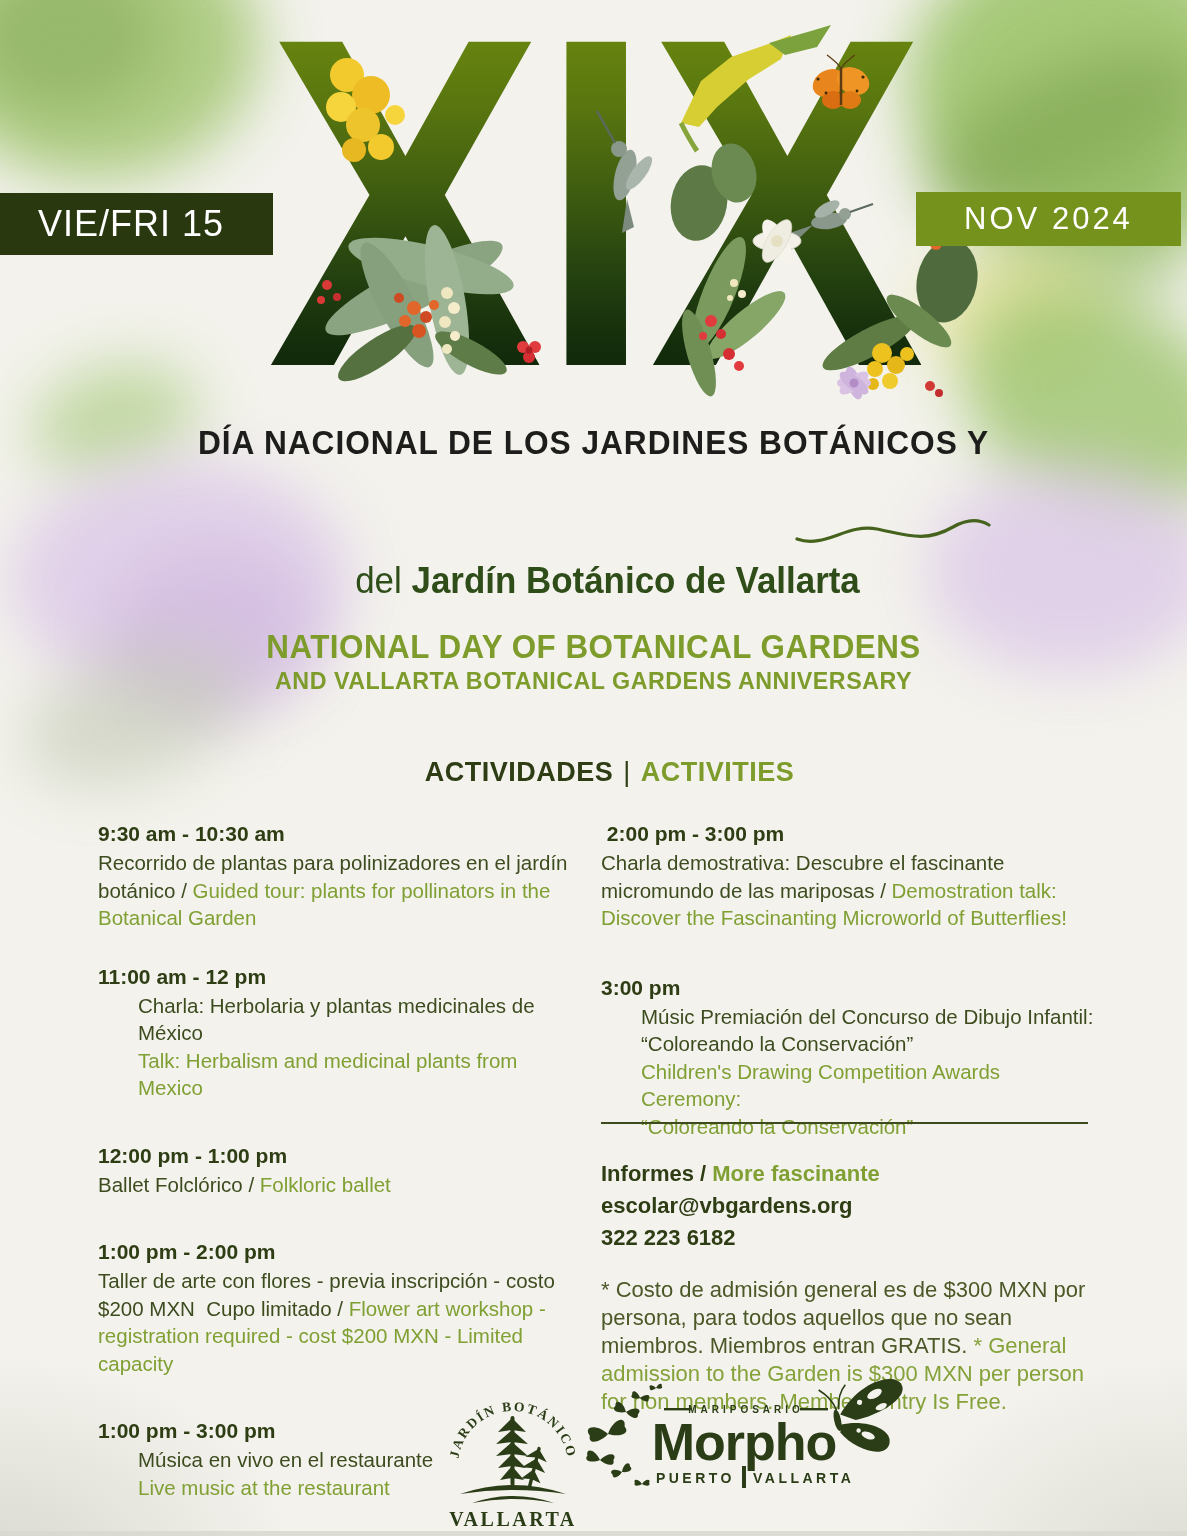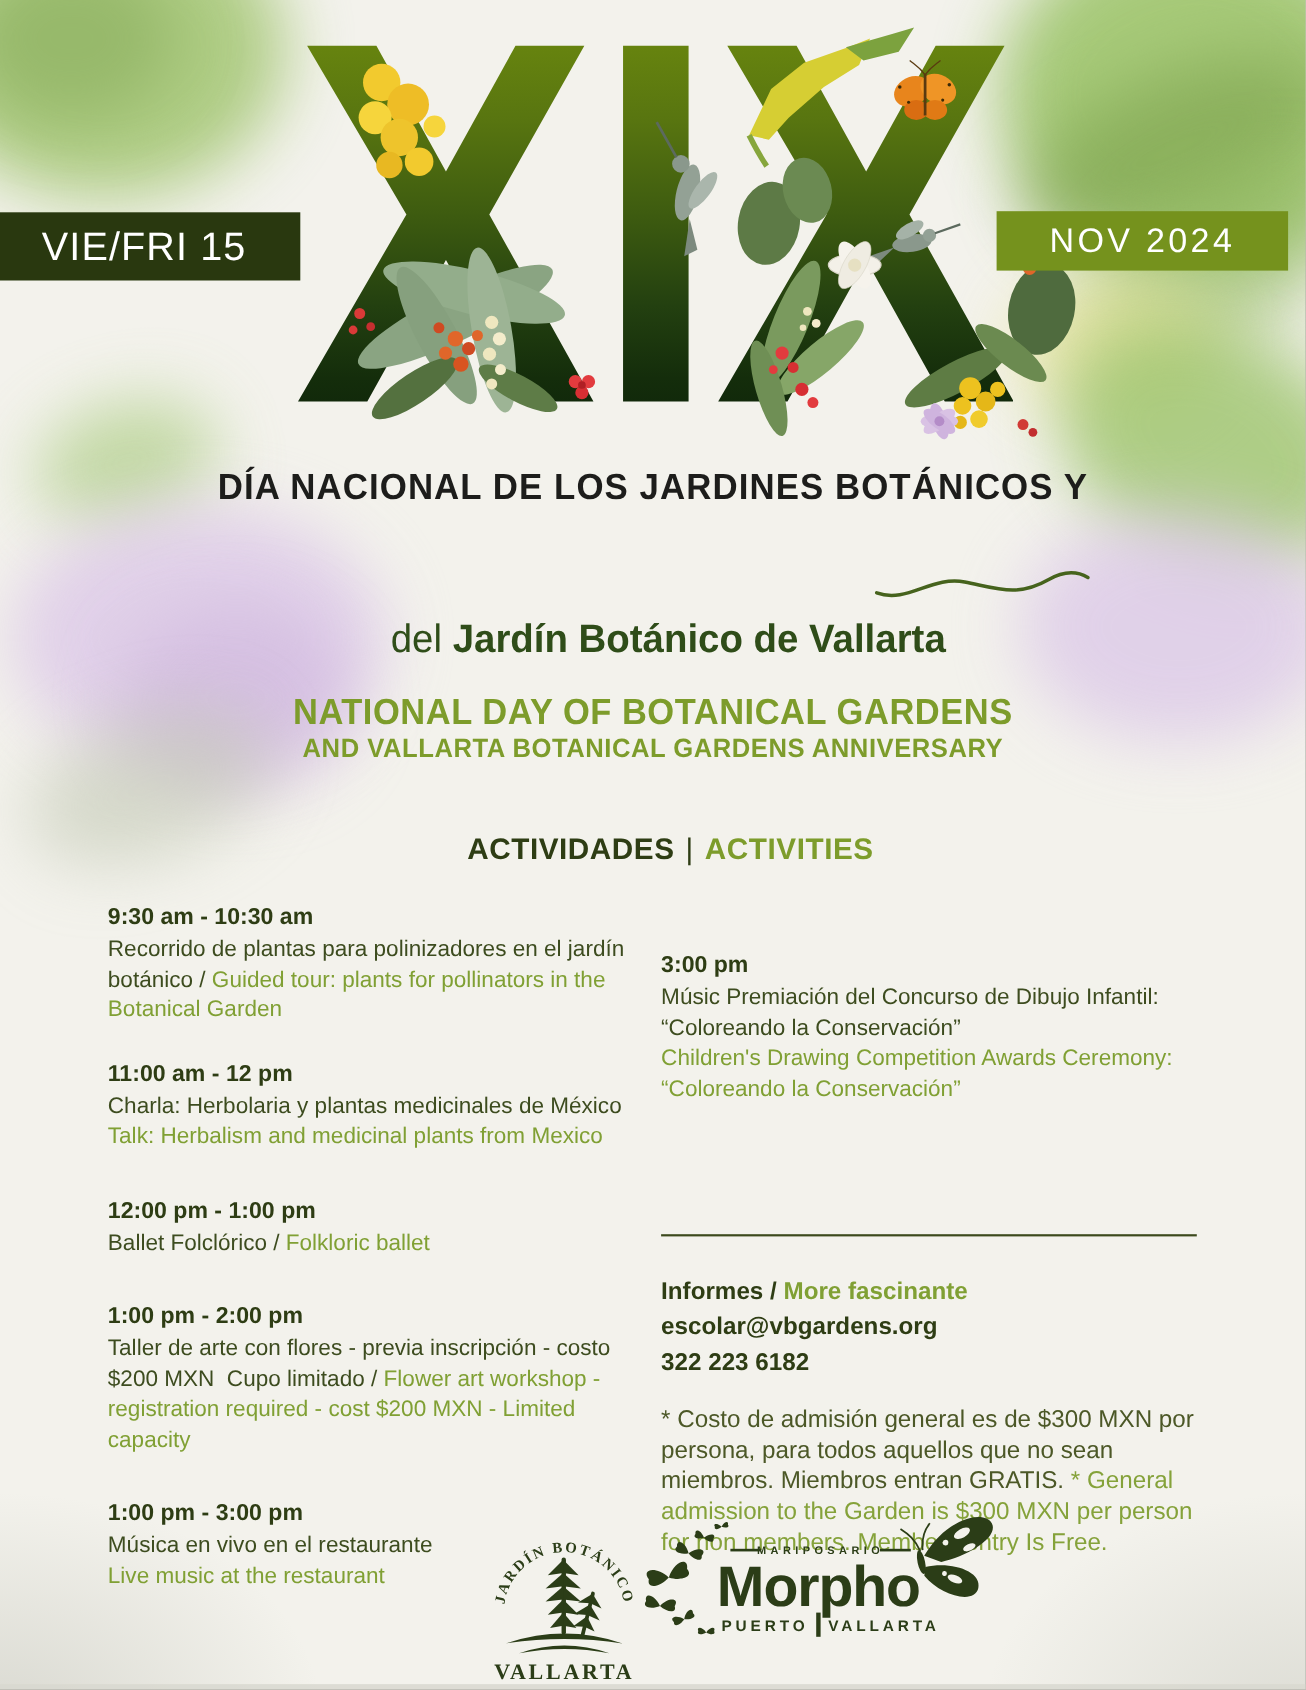--- a/index.html
+++ b/index.html
@@ -26,21 +26,21 @@
   .bl-r-pur { right:-30px; top:465px; width:290px; height:210px; background:#dcc9e8; opacity:.8; }
   .vignette { position:absolute; inset:0; pointer-events:none; background:
     radial-gradient(420px 300px at 0% 102%, rgba(168,170,158,.35), transparent 70%),
     radial-gradient(420px 300px at 100% 102%, rgba(168,170,158,.3), transparent 70%); }
   .bottom-edge { position:absolute; bottom:0; left:0; width:100%; height:5px; background:#d8d8d0; opacity:.85; }
 
   
   .badge { position:absolute; color:#fff; font-family:Liberation Sans, sans-serif; }
   .badge-left { left:0; top:193px; width:273px; height:62px; background:#29380f;
     line-height:62px; font-size:36px; letter-spacing:1px; padding-left:38px; }
-  .badge-right { right:16px; top:192px; width:265px; height:54px; background:#75921d;
+  .badge-right { right:6px; top:192px; width:265px; height:54px; background:#75921d;
     line-height:54px; font-size:31px; letter-spacing:3px; text-align:center; }
 
   
   .xix {
     position:absolute; top:-32px; left:50%;
     transform:translateX(-50%) scaleX(.88); transform-origin:center top;
     font-size:470px; line-height:1; font-weight:700; letter-spacing:-5px;
     font-family:"Liberation Sans",sans-serif;
     background:linear-gradient(180deg,#66830f 16%,#587510 30%,#3e5c10 48%,#234010 66%,#142d0b 80%,#0d240a 92%);
     -webkit-background-clip:text; background-clip:text; color:transparent;
@@ -74,21 +74,21 @@
   .act-heading .sep { padding:0 10px; font-weight:400; }
   .act-heading .en { color:#7d9c2b; }
 
   .col { position:absolute; top:822px; }
   .col-left  { left:98px;  width:487px; }
   .col-right { left:601px; width:498px; }
   .item { margin-bottom:33px; }
   .time { margin:0 0 3px 0; font-size:21px; font-weight:700; color:#2e3d14; white-space:pre-wrap; }
   .abody { margin:0; font-size:20.5px; line-height:27.5px; color:#3d4c1f; white-space:pre-wrap; }
   .abody .g { color:#80a034; }
-  .blk { display:block; }
+  .blk { display:block;margin-left:40px; }
 
   
   .contact { position:absolute; left:601px; top:1122px; width:492px; }
   .divider { width:487px; height:2px; background:#3c4a1d; margin-bottom:34px; }
   .c-head, .c-line { margin:0; font-size:22px; font-weight:700; color:#2e3d14; line-height:32px; white-space:pre-wrap; }
   .c-head .g { color:#80a034; }
   .note { margin:22px 0 0 0; font-size:22px; line-height:28px; color:#4c5827; white-space:pre-wrap; }
   .note .g { color:#85a23a; }
 
   
@@ -294,20 +294,24 @@
       <p class="time">1:00 pm - 2:00 pm</p>
       <p class="abody"><span>Taller de arte con flores - previa inscripción - costo $200 MXN  Cupo limitado / </span><span class="g">Flower art workshop - registration required - cost $200 MXN - Limited capacity</span></p>
     </div>
     <div class="item" style="margin-top:42px;">
       <p class="time">1:00 pm - 3:00 pm</p>
       <p class="abody"><span class="blk">Música en vivo en el restaurante</span><span class="g blk">Live music at the restaurant</span></p>
     </div>
   </div>
 
   <div class="col col-right">
+    <div class="item">
+      <p class="time"> 2:00 pm - 3:00 pm</p>
+      <p class="abody"><span>Charla demostrativa: Descubre el fascinante micromundo de las mariposas / </span><span class="g">Demostration talk: Discover the Fascinanting Microworld of Butterflies!</span></p>
+    </div>
     <div class="item" style="margin-top:44px;">
       <p class="time">3:00 pm</p>
       <p class="abody"><span class="blk">Músic Premiación del Concurso de Dibujo Infantil:</span><span class="blk">“Coloreando la Conservación”</span><span class="g blk">Children's Drawing Competition Awards Ceremony:</span><span class="g blk">“Coloreando la Conservación”</span></p>
     </div>
   </div>
 
   <div class="contact">
     <div class="divider"></div>
     <p class="c-head"><span>Informes / </span><span class="g">More fascinante</span></p>
     <p class="c-line">escolar@vbgardens.org</p>

